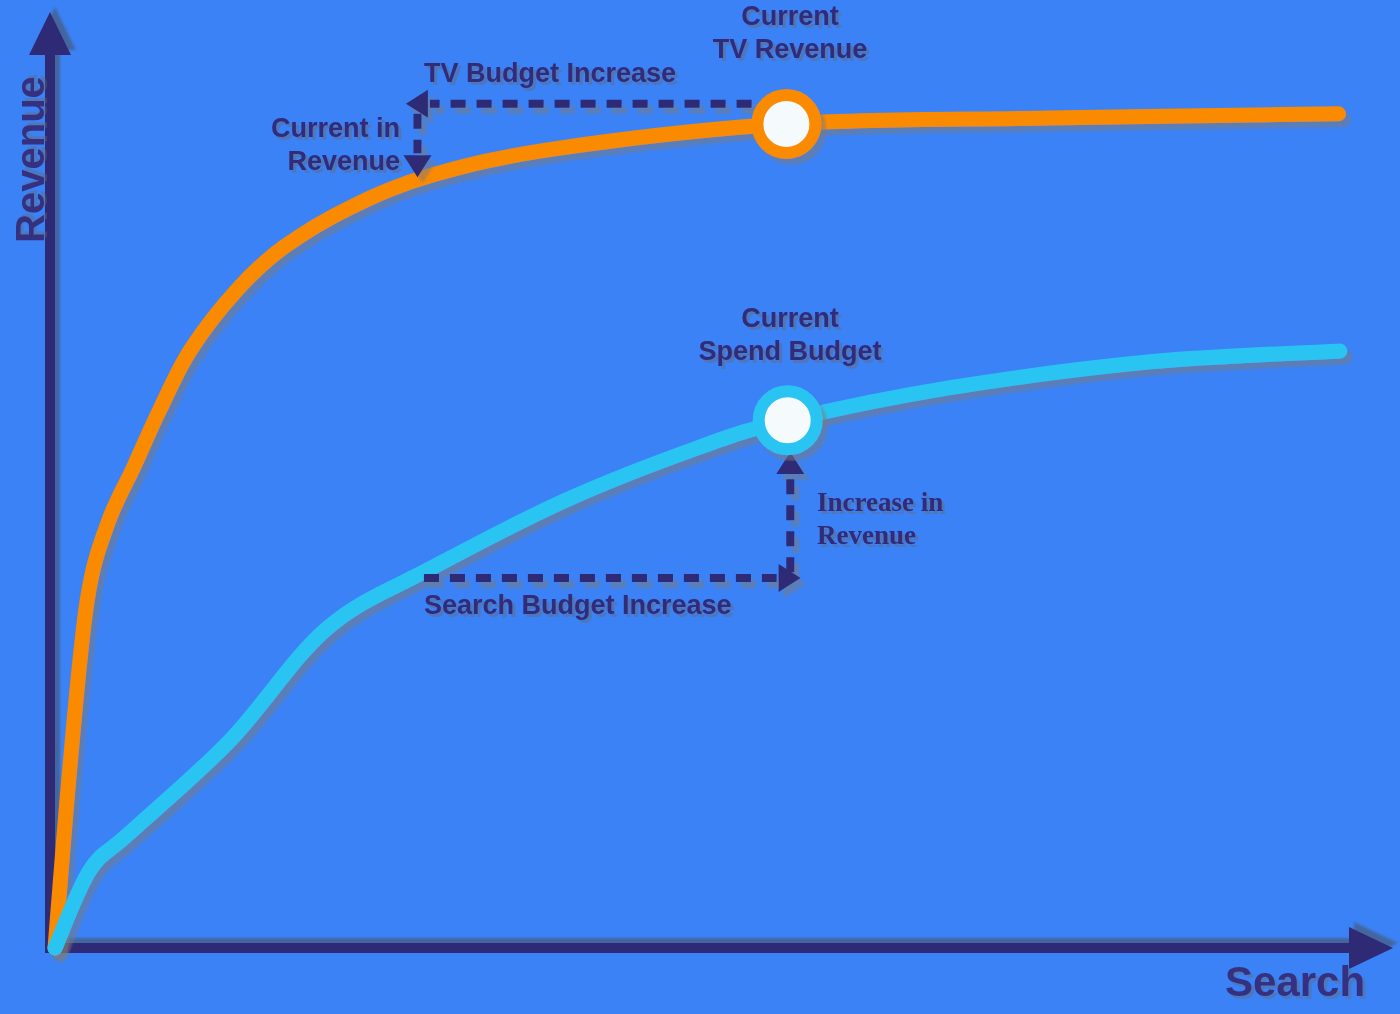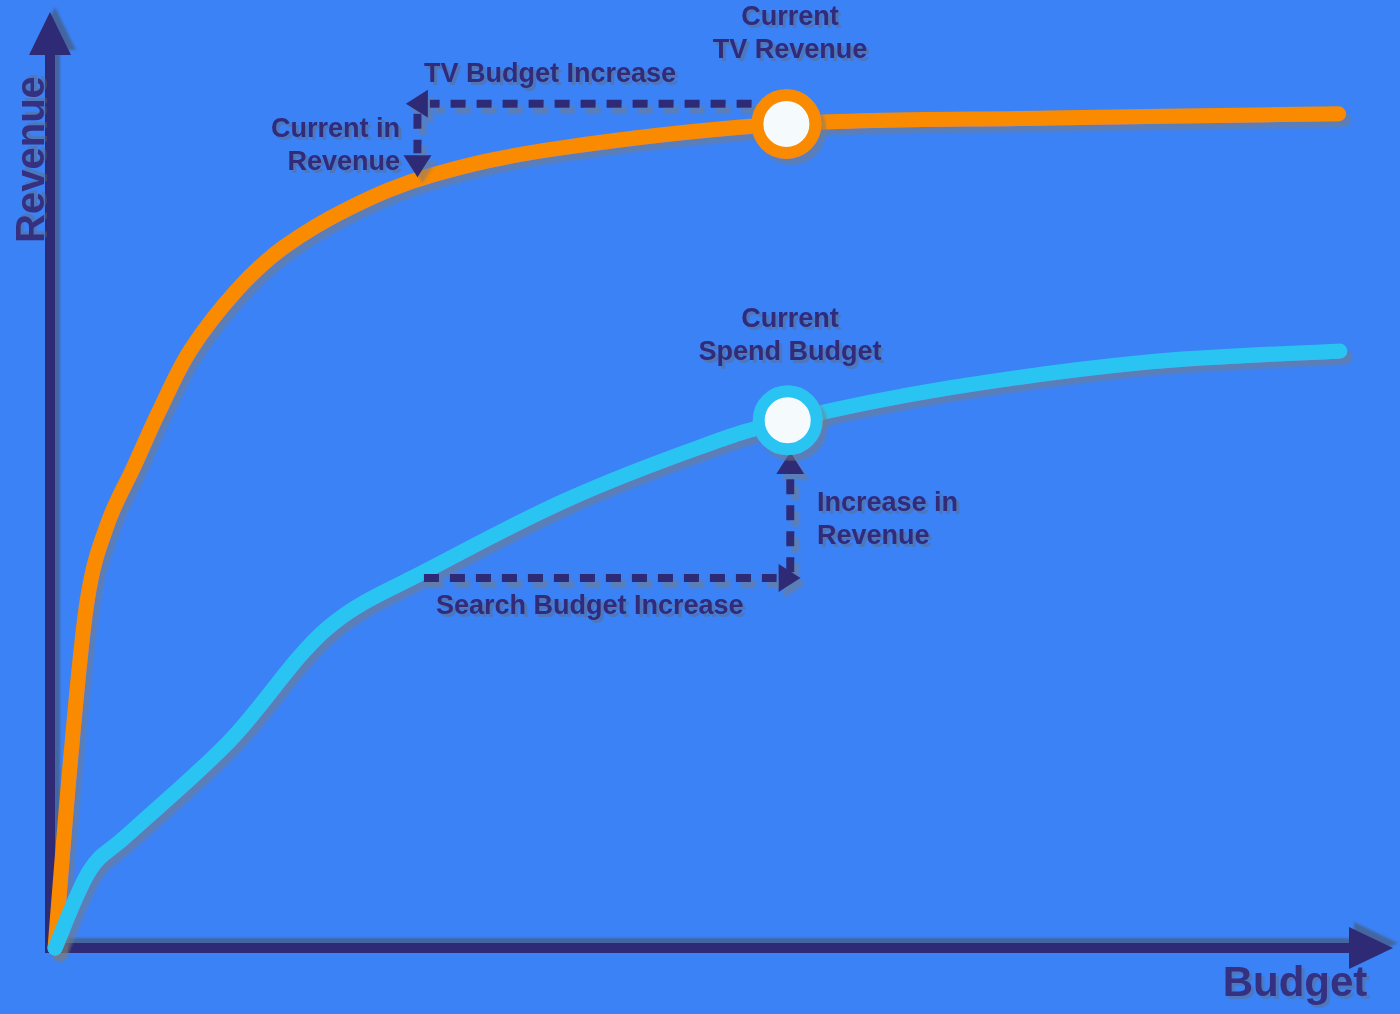--- a/index.html
+++ b/index.html
@@ -92,23 +92,23 @@
   <div class="label right" style="left:200px;top:112px;width:200px;">
     <div>Current in</div>
     <div>Revenue</div>
   </div>
 
   <div class="label center" style="left:640px;top:302px;width:300px;">
     <div>Current</div>
     <div>Spend Budget</div>
   </div>
 
-  <div class="label" style="left:817px;top:486px;">
+  <div class="label" style="left:817px;top:486px;font-family:Liberation Serif, serif;">
     <div>Increase in</div>
     <div>Revenue</div>
   </div>
 
-  <div class="label" style="left:424px;top:589px;margin-left:12px;">Search Budget Increase</div>
+  <div class="label" style="left:424px;top:589px;">Search Budget Increase</div>
 
   <div id="ylabel" class="axis-label">Revenue</div>
-  <div id="xlabel" class="axis-label">Budget</div>
+  <div id="xlabel" class="axis-label">Search</div>
 
 </div>
 
 </body></html>

